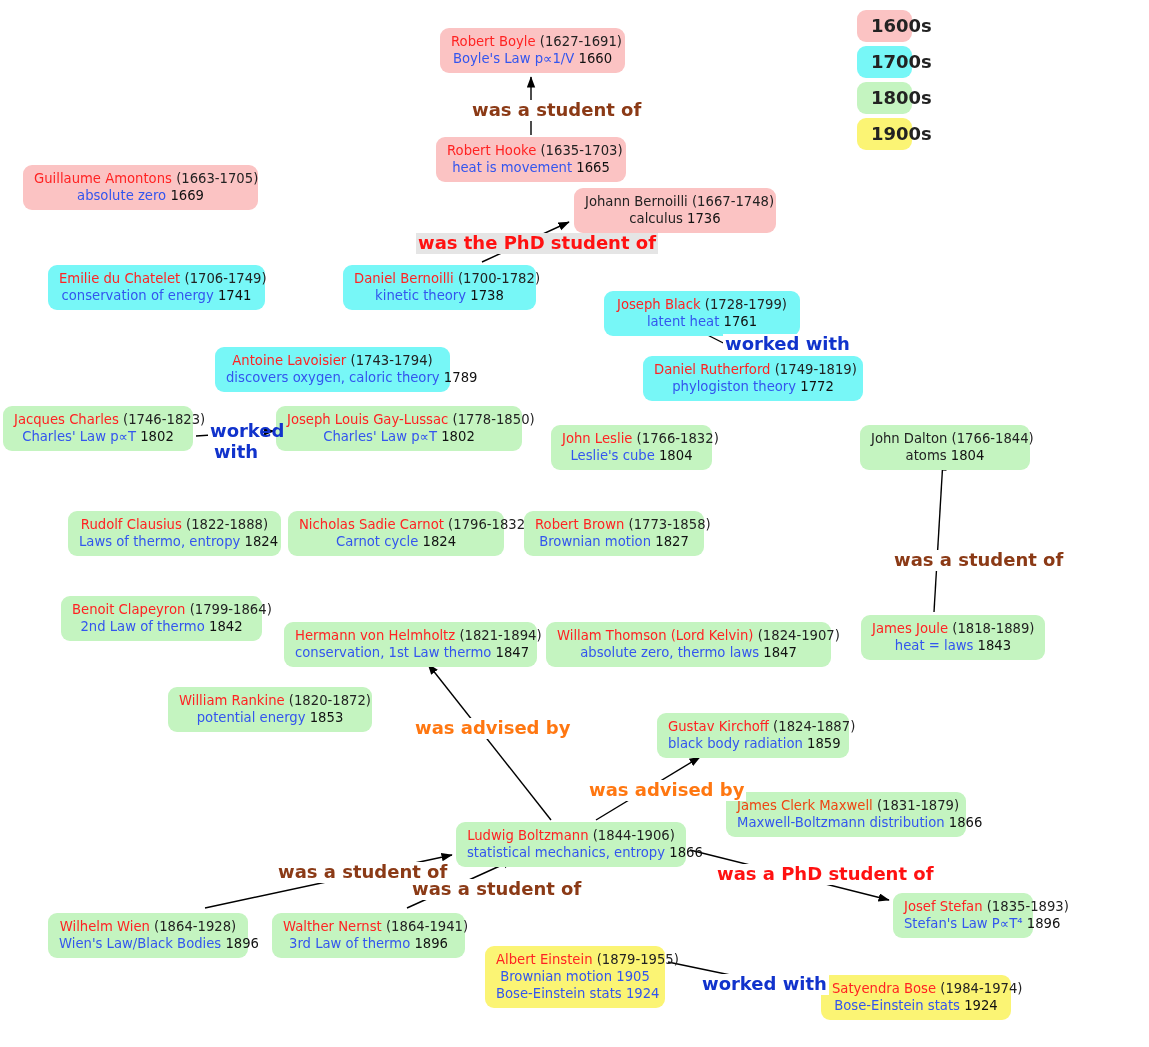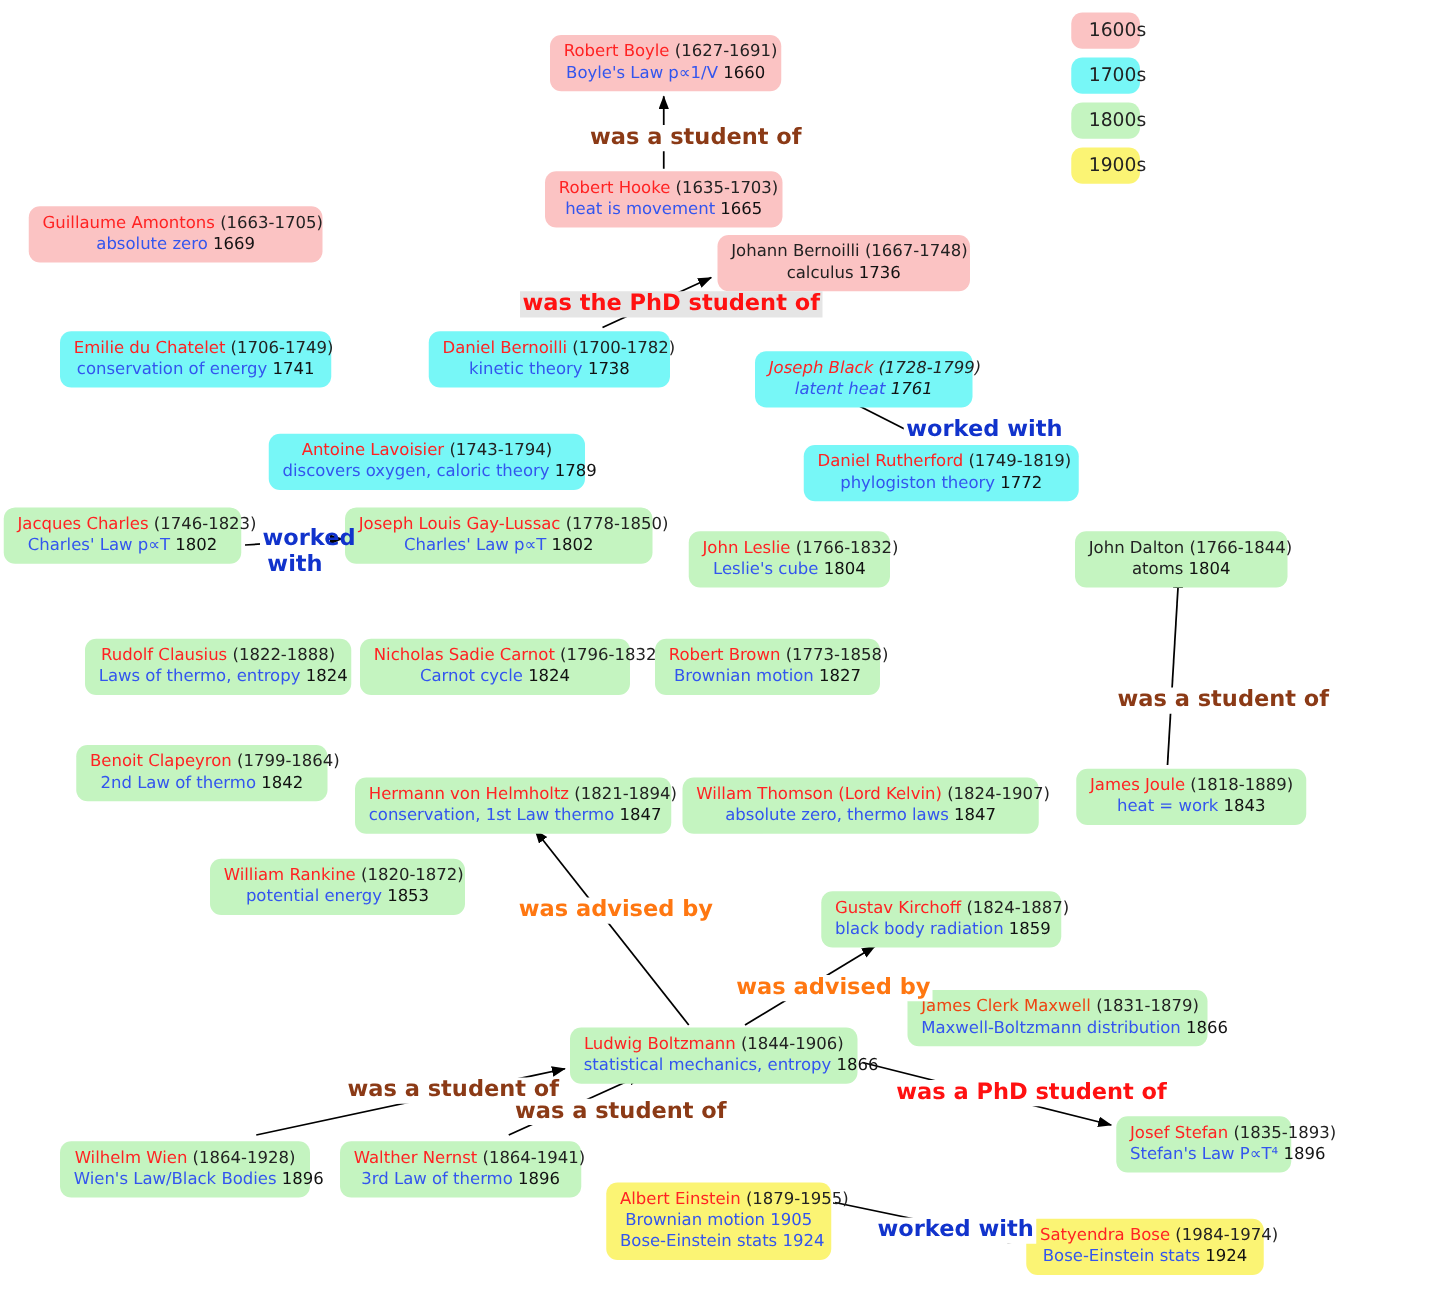--- a/index.html
+++ b/index.html
@@ -40,25 +40,26 @@
   .contrib { color: #3355ee; }
   .year { color: #111111; }
   .c1600 { background: #fbc3c3; }
   .c1700 { background: #77f7f7; }
   .c1800 { background: #c4f4c0; }
   .c1900 { background: #fbf474; }
   .legend-box {
     position: absolute;
     z-index: 3;
     border-radius: 9px;
-    font-size: 15px;
+    font-size: 18px;
     color: #222222;
     text-align: center;
     padding: 5px 14px 6px 14px;
     white-space: nowrap;
+    font-weight: bold;
   }
   .edge-label {
     position: absolute;
     z-index: 4;
     font-size: 18px;
     font-weight: bold;
     white-space: nowrap;
     line-height: 1.15;
     text-align: center;
   }
@@ -105,25 +106,25 @@
         <span class="nline"><span class="contrib" style="color: rgb(34, 34, 34);">calculus  </span> <span class="year">1736</span></span>
       </div>
       <div class="node c1700" style="left: 48px; top: 265px; width: 217px;">
         <span class="nline"><span class="nm" style="color: rgb(255, 34, 34);">Emilie du Chatelet</span> <span class="dates">(1706-1749)</span></span>
         <span class="nline"><span class="contrib" style="color: rgb(51, 85, 238);">conservation of energy</span> <span class="year">1741</span></span>
       </div>
       <div class="node c1700" style="left: 343px; top: 265px; width: 193px;">
         <span class="nline"><span class="nm" style="color: rgb(255, 34, 34);">Daniel Bernoilli</span> <span class="dates">(1700-1782)</span></span>
         <span class="nline"><span class="contrib" style="color: rgb(51, 85, 238);">kinetic theory</span> <span class="year">1738</span></span>
       </div>
-      <div class="node c1700" style="left: 604px; top: 281px; width: 174px; font-style: italic;">
+      <div class="node c1700" style="left: 604px; top: 291px; width: 196px;">
         <span class="nline"><span class="nm" style="color: rgb(255, 34, 34);">Joseph Black</span> <span class="dates">(1728-1799)</span></span>
         <span class="nline"><span class="contrib" style="color: rgb(51, 85, 238);">latent heat</span> <span class="year">1761</span></span>
       </div>
-      <div class="node c1700" style="left: 215px; top: 347px; width: 253px;">
+      <div class="node c1700" style="left: 215px; top: 347px; width: 235px;">
         <span class="nline"><span class="nm" style="color: rgb(255, 34, 34);">Antoine Lavoisier</span> <span class="dates">(1743-1794)</span></span>
         <span class="nline"><span class="contrib" style="color: rgb(51, 85, 238);">discovers oxygen, caloric theory</span> <span class="year">1789</span></span>
       </div>
       <div class="node c1700" style="left: 643px; top: 356px; width: 220px;">
         <span class="nline"><span class="nm" style="color: rgb(255, 34, 34);">Daniel Rutherford</span> <span class="dates">(1749-1819)</span></span>
         <span class="nline"><span class="contrib" style="color: rgb(51, 85, 238);">phylogiston theory</span> <span class="year">1772</span></span>
       </div>
       <div class="node c1800" style="left: 3px; top: 406px; width: 190px;">
         <span class="nline"><span class="nm" style="color: rgb(255, 34, 34);">Jacques Charles</span> <span class="dates">(1746-1823)</span></span>
         <span class="nline"><span class="contrib" style="color: rgb(51, 85, 238);">Charles' Law p∝T</span> <span class="year">1802</span></span>
@@ -159,21 +160,21 @@
       <div class="node c1800" style="left: 284px; top: 622px; width: 253px;">
         <span class="nline"><span class="nm" style="color: rgb(255, 34, 34);">Hermann von Helmholtz</span> <span class="dates">(1821-1894)</span></span>
         <span class="nline"><span class="contrib" style="color: rgb(51, 85, 238);">conservation, 1st Law thermo</span> <span class="year">1847</span></span>
       </div>
       <div class="node c1800" style="left: 546px; top: 622px; width: 285px;">
         <span class="nline"><span class="nm" style="color: rgb(255, 34, 34);">Willam Thomson (Lord Kelvin)</span> <span class="dates">(1824-1907)</span></span>
         <span class="nline"><span class="contrib" style="color: rgb(51, 85, 238);">absolute zero, thermo laws</span> <span class="year">1847</span></span>
       </div>
       <div class="node c1800" style="left: 861px; top: 615px; width: 184px;">
         <span class="nline"><span class="nm" style="color: rgb(255, 34, 34);">James Joule</span> <span class="dates">(1818-1889)</span></span>
-        <span class="nline"><span class="contrib" style="color: rgb(51, 85, 238);">heat = work</span> <span class="year">1843</span></span>
+        <span class="nline"><span class="contrib" style="color: rgb(51, 85, 238);">heat = laws</span> <span class="year">1843</span></span>
       </div>
       <div class="node c1800" style="left: 168px; top: 687px; width: 204px;">
         <span class="nline"><span class="nm" style="color: rgb(255, 34, 34);">William Rankine</span> <span class="dates">(1820-1872)</span></span>
         <span class="nline"><span class="contrib" style="color: rgb(51, 85, 238);">potential energy</span> <span class="year">1853</span></span>
       </div>
       <div class="node c1800" style="left: 657px; top: 713px; width: 192px;">
         <span class="nline"><span class="nm" style="color: rgb(255, 34, 34);">Gustav Kirchoff</span> <span class="dates">(1824-1887)</span></span>
         <span class="nline"><span class="contrib" style="color: rgb(51, 85, 238);">black body radiation</span> <span class="year">1859</span></span>
       </div>
       <div class="node c1800" style="left: 726px; top: 792px; width: 240px;">

